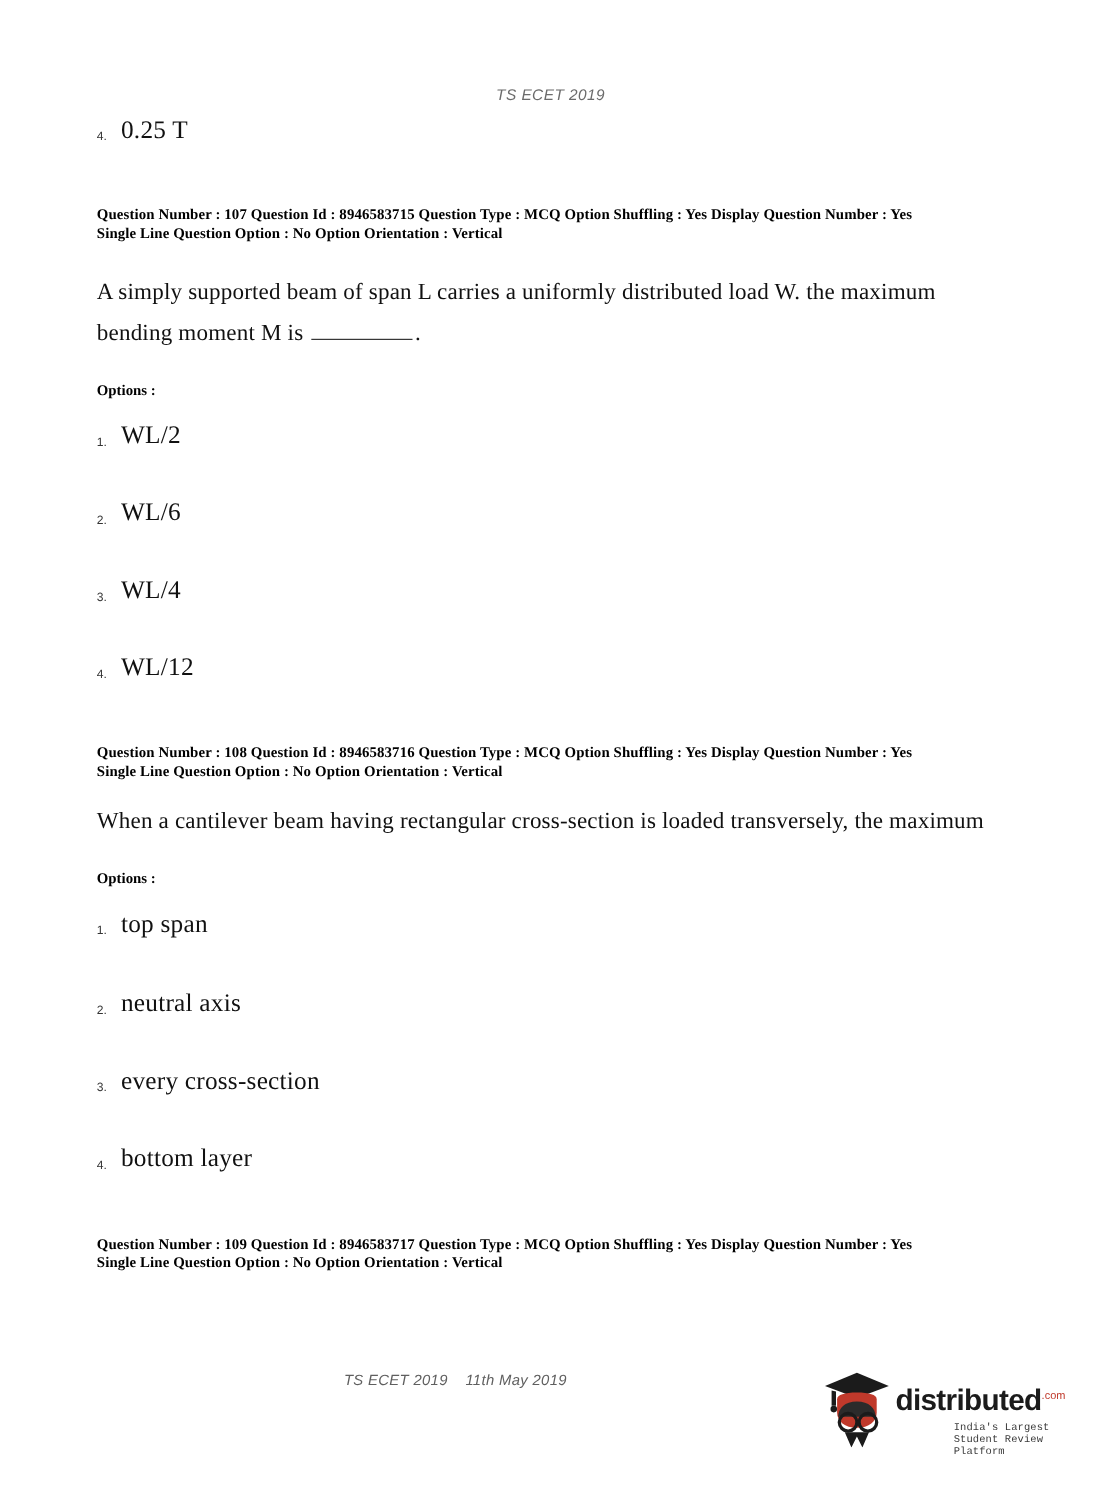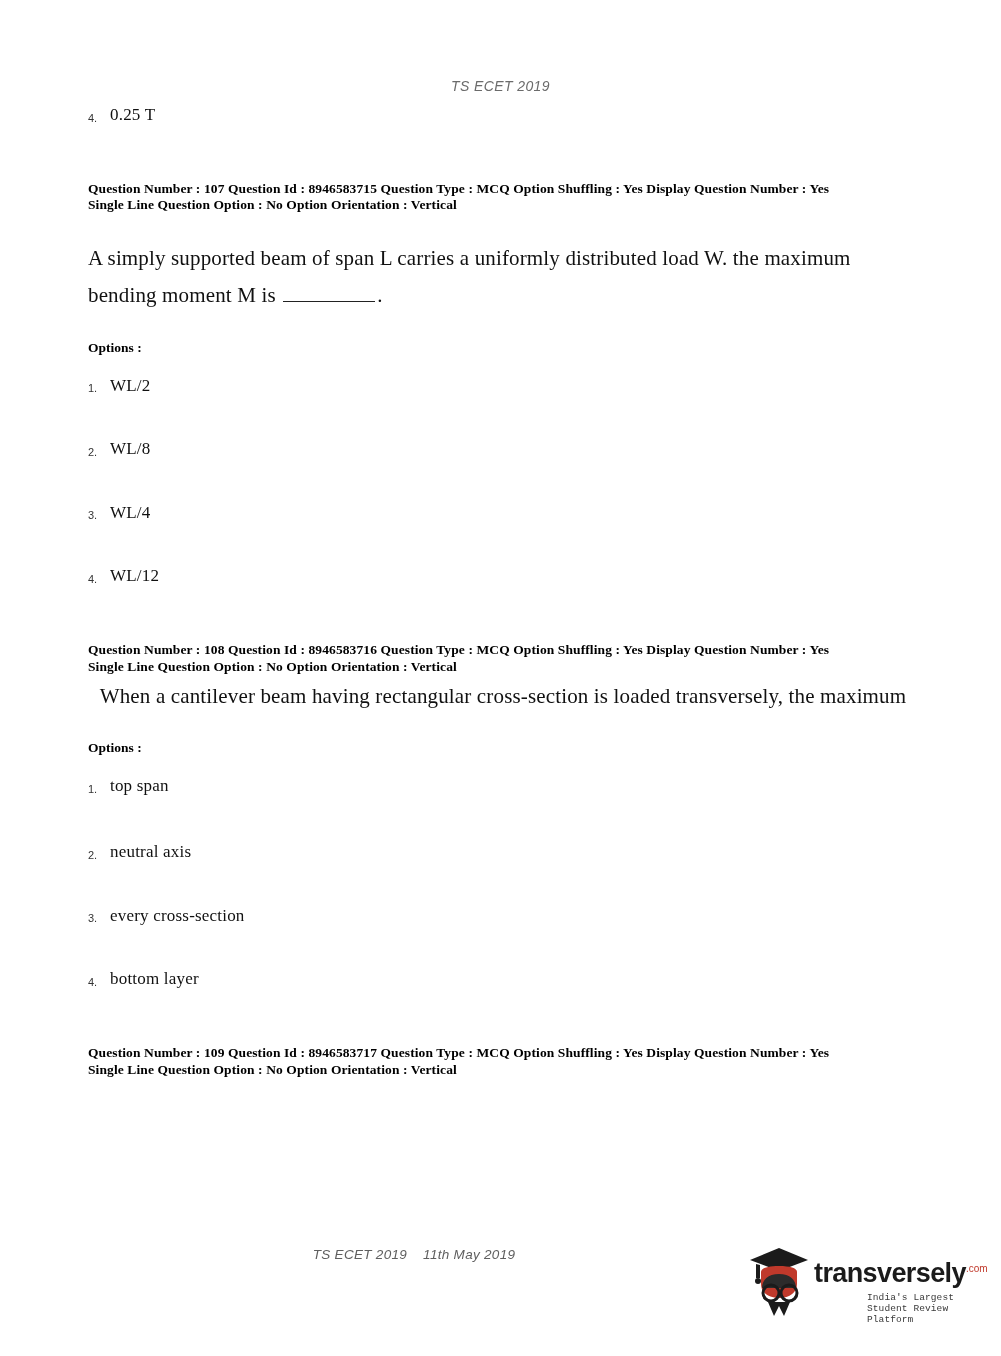--- a/index.html
+++ b/index.html
@@ -47,21 +47,21 @@
   .opt-num {
     font-family: "Liberation Sans", sans-serif;
     font-size: 11px;
     color: #333;
     width: 22px;
     flex: 0 0 22px;
     padding-bottom: 1px;
   }
   .opt-text {
     font-family: "Liberation Serif", serif;
-    font-size: 17px;
+    font-size: 23px;
     color: #111;
     line-height: 1.15;
     letter-spacing: 0.2px;
   }
   .meta {
     font-family: "Liberation Serif", serif;
     font-weight: bold;
     font-size: 13.5px;
     color: #000000;
     line-height: 1.25;
@@ -182,42 +182,42 @@
 
       <div class="options-label">Options :</div>
 
       <div class="opt-block">
         <div class="opt-row" style="margin-top:6px;">
           <span class="opt-num">1.</span>
           <span class="opt-text">WL/2</span>
         </div>
         <div class="opt-row" style="margin-top:44px;">
           <span class="opt-num">2.</span>
-          <span class="opt-text">WL/8</span>
+          <span class="opt-text">WL/6</span>
         </div>
         <div class="opt-row" style="margin-top:44px;">
           <span class="opt-num">3.</span>
           <span class="opt-text">WL/4</span>
         </div>
         <div class="opt-row" style="margin-top:44px;">
           <span class="opt-num">4.</span>
           <span class="opt-text">WL/12</span>
         </div>
       </div>
     </div>
 
     <div class="spacer-lg"></div>
 
     <div class="q-block">
       <div class="meta">
         <div>Question Number : 108  Question Id : 8946583716  Question Type : MCQ  Option Shuffling : Yes  Display Question Number : Yes</div>
         <div>Single Line Question Option : No  Option Orientation : Vertical</div>
       </div>
 
-      <div class="qtext" style="margin-top:2px;text-align:center;">
+      <div class="qtext" style="margin-top:18px;">
         <div>When a cantilever beam having rectangular cross-section is loaded transversely, the maximum</div>
       </div>
 
       <div class="options-label">Options :</div>
 
       <div class="opt-block">
         <div class="opt-row" style="margin-top:4px;">
           <span class="opt-num">1.</span>
           <span class="opt-text">top span</span>
         </div>
@@ -257,18 +257,18 @@
       <path d="M8 20 L8 34 L12 34 L12 21 Z" fill="#1b1b1b"></path>
       <circle cx="10" cy="37" r="3" fill="#1b1b1b"></circle>
       <path d="M13 28 C13 24 20 22 31 22 C42 22 49 24 49 28 L49 40 C49 48 42 54 31 54 C20 54 13 48 13 40 Z" fill="#c0392b"></path>
       <path d="M31 30 C20 30 14 36 14 44 L48 44 C48 36 42 30 31 30 Z" fill="#2b2b2b"></path>
       <circle cx="23" cy="49" r="8" fill="none" stroke="#1b1b1b" stroke-width="3"></circle>
       <circle cx="41" cy="49" r="8" fill="none" stroke="#1b1b1b" stroke-width="3"></circle>
       <path d="M31 49 L33 49" stroke="#1b1b1b" stroke-width="3"></path>
       <path d="M20 58 L26 72 L31 62 L36 72 L42 58 Z" fill="#1b1b1b"></path>
     </svg>
     <div class="logo-text">
-      <span>transversely</span><span class="dotcom">.com</span>
+      <span>distributed</span><span class="dotcom">.com</span>
     </div>
     <div class="logo-tag">India's Largest Student Review Platform</div>
   </div>
 
 </div>
 
 </body></html>

